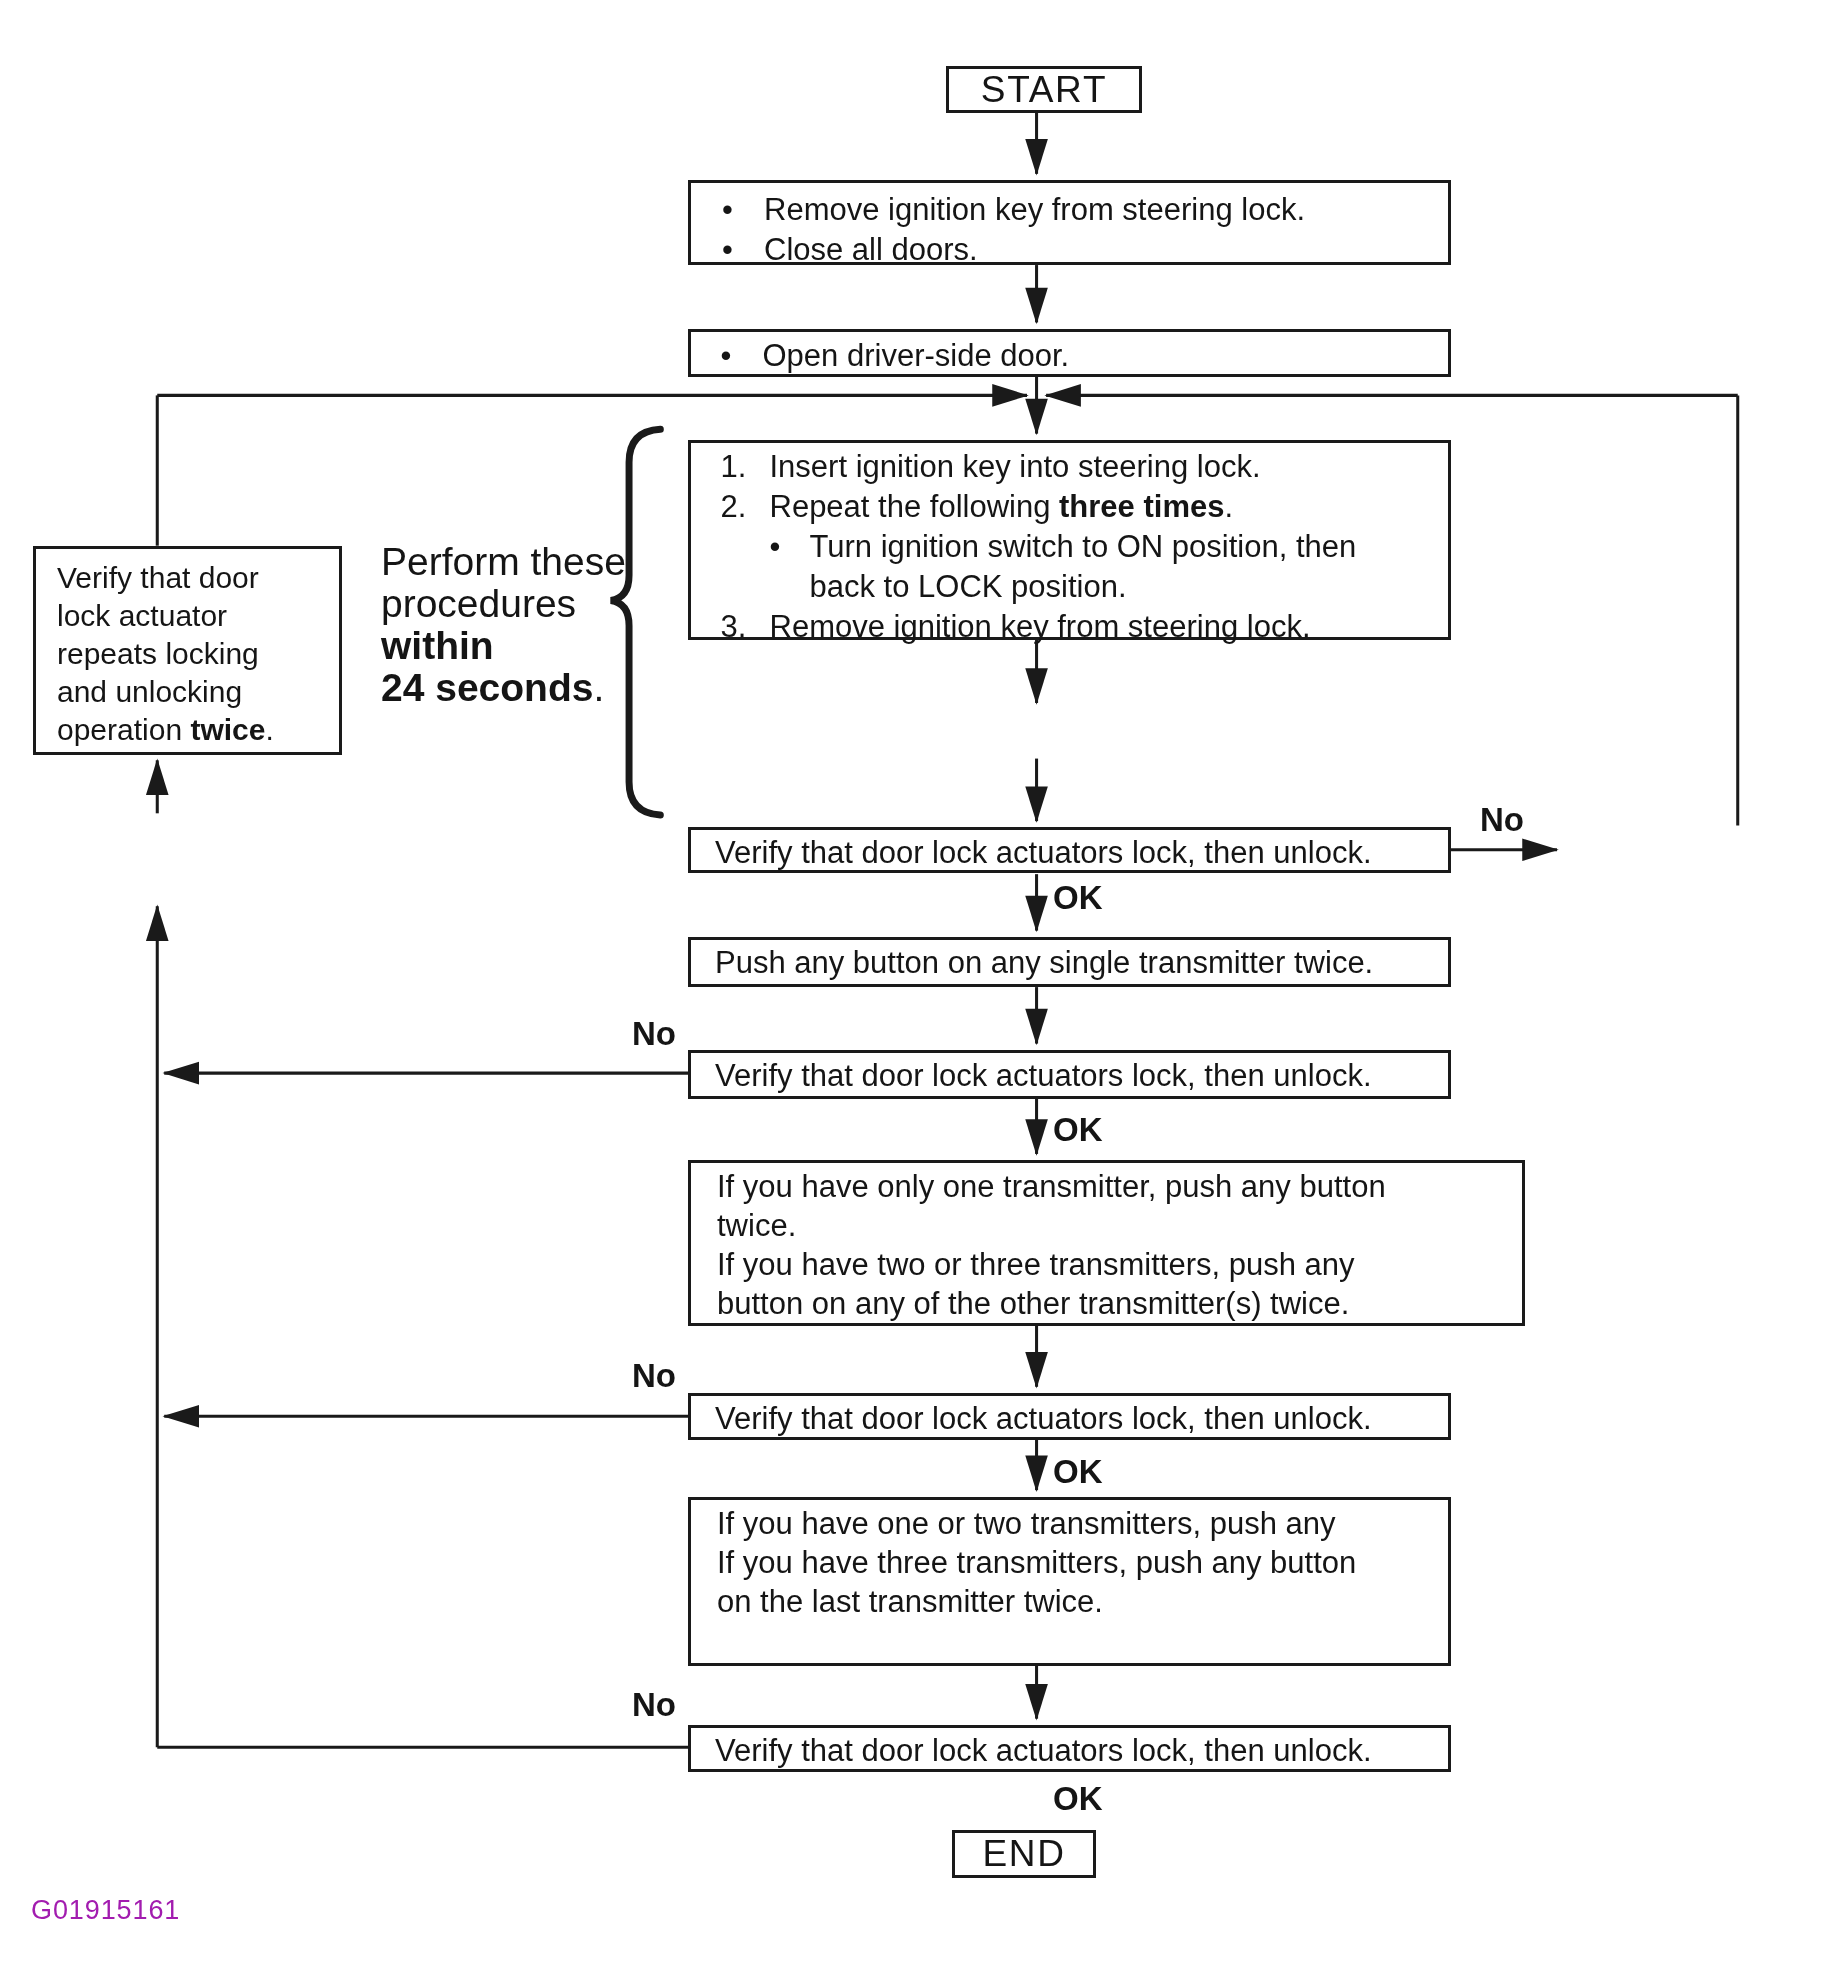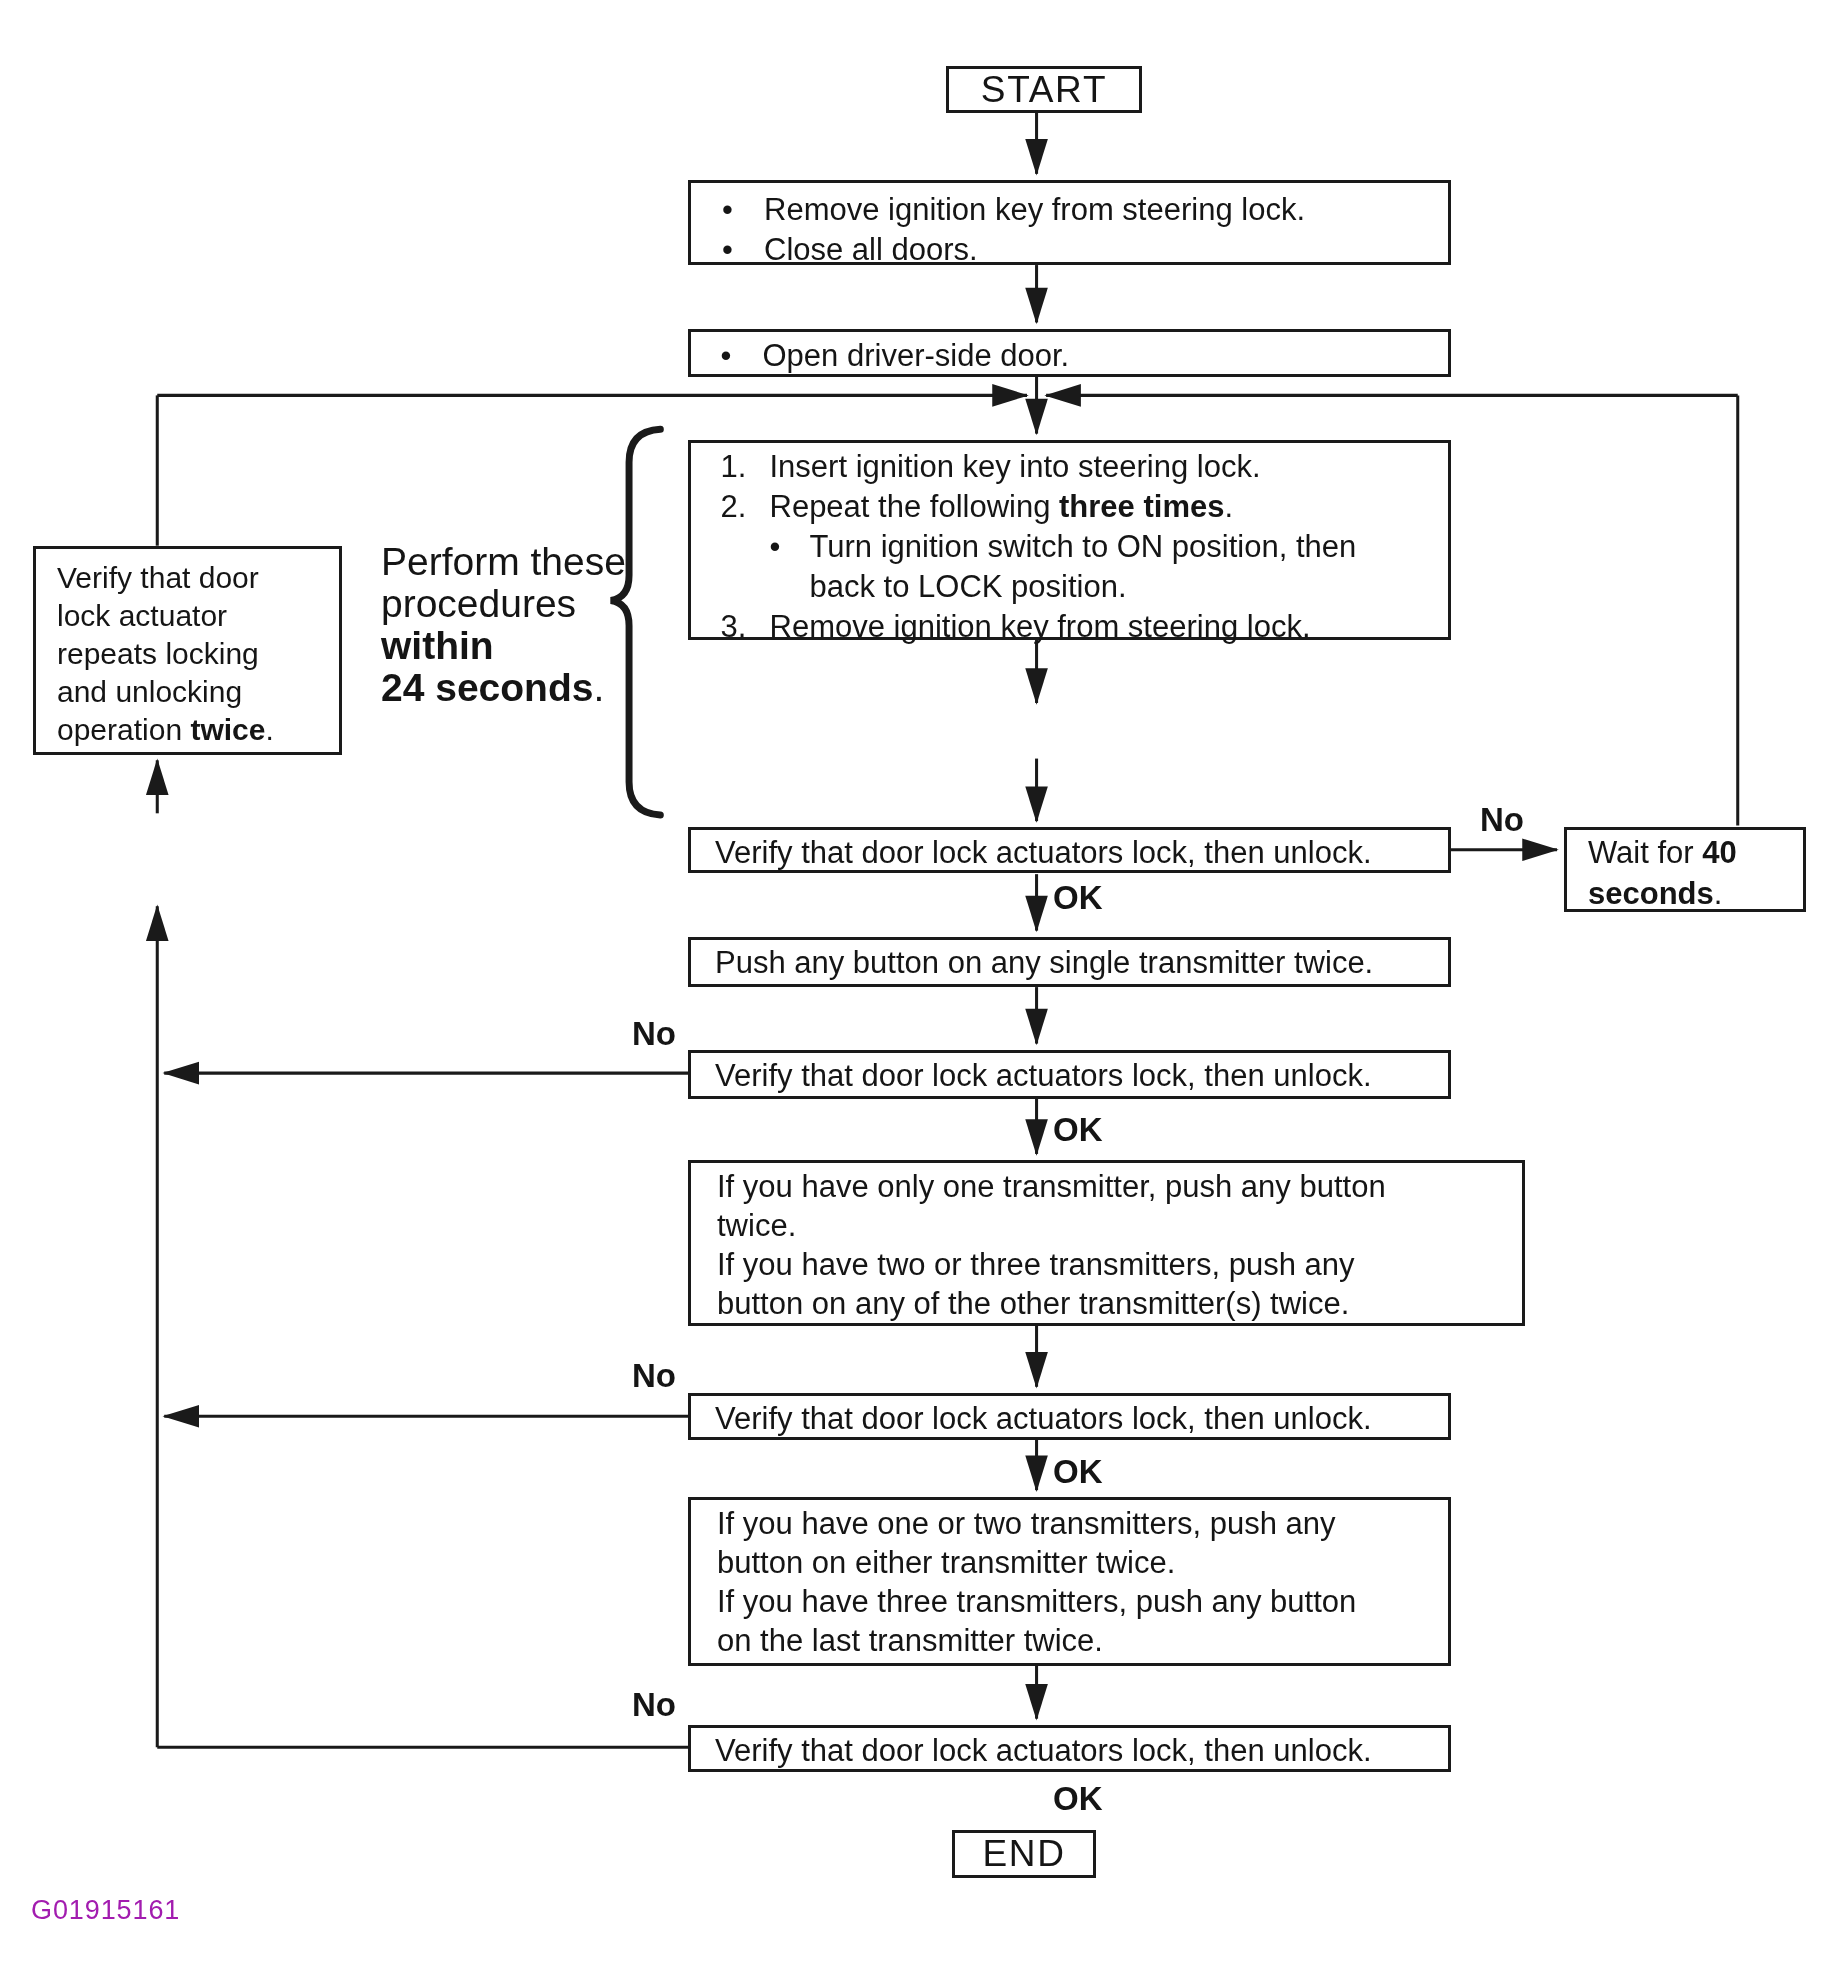--- a/index.html
+++ b/index.html
@@ -112,24 +112,20 @@
       <span class="mk">3.</span>
       <span>Remove ignition key from steering lock.</span>
     </div>
   </div>
 
 
   <div class="box vrf" style="left:688px;top:827px;width:763px;height:46px;">
     <span>Verify that door lock actuators lock, then unlock.</span>
   </div>
 
-  <div class="box waitbox" style="left:1564px;top:827px;width:242px;height:85px;">
-    <div>Wait for <b>40</b></div>
-    <div><b>seconds</b>.</div>
-  </div>
 
   <div class="box vrf" style="left:688px;top:937px;width:763px;height:50px;">
     <span>Push any button on any single transmitter twice.</span>
   </div>
 
   <div class="box vrf" style="left:688px;top:1050px;width:763px;height:49px;">
     <span>Verify that door lock actuators lock, then unlock.</span>
   </div>
 
   <div class="box ifbox" style="left:688px;top:1160px;width:837px;height:166px;">
@@ -138,21 +134,20 @@
     <div>If you have two or three transmitters, push any</div>
     <div>button on any of the other transmitter(s) twice.</div>
   </div>
 
   <div class="box vrf" style="left:688px;top:1393px;width:763px;height:47px;">
     <span>Verify that door lock actuators lock, then unlock.</span>
   </div>
 
   <div class="box ifbox" style="left:688px;top:1497px;width:763px;height:169px;">
     <div>If you have one or two transmitters, push any</div>
-    <div>button on either transmitter twice.</div>
     <div>If you have three transmitters, push any button</div>
     <div>on the last transmitter twice.</div>
   </div>
 
   <div class="box vrf" style="left:688px;top:1725px;width:763px;height:47px;">
     <span>Verify that door lock actuators lock, then unlock.</span>
   </div>
 
   <div class="box ctr title" style="left:952px;top:1830px;width:144px;height:48px;">
     <span>END</span>

